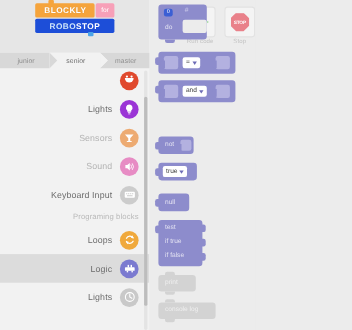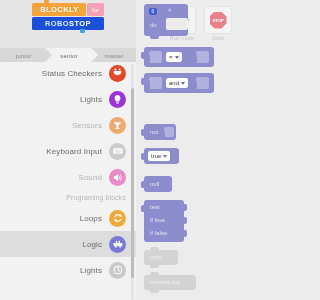--- a/index.html
+++ b/index.html
@@ -373,21 +373,20 @@
       </div>
     </div>
 
     <div id="left-scrollbar-track"></div>
     <div id="left-scrollbar"></div>
 
     <div id="menu-scroll">
       <div id="menu-list">
 
         <div class="menu-item">
-          <span class="menu-label">Status Checkers</span>
           <span class="menu-icon" style="background:#e0492d">
             <svg width="11" height="11" viewBox="0 0 11 11">
                 <path d="M1.5 3 h8 a4 4 0 0 1 -8 0 z" fill="#fff"></path>
                 <circle cx="3.4" cy="1.6" r="1" fill="#fff"></circle>
                 <circle cx="7.6" cy="1.6" r="1" fill="#fff"></circle>
               </svg>
           </span>
         </div>
 
         <div class="menu-item">
@@ -399,49 +398,49 @@
                 <rect x="4.4" y="9.2" width="2.2" height=".7" rx=".35" fill="#fff"></rect>
               </svg>
           </span>
         </div>
 
         <div class="menu-item">
           <span class="menu-label muted">Sensors</span>
           <span class="menu-icon" style="background:#edab72">
             <svg width="11" height="11" viewBox="0 0 11 11">
                 <path d="M1.6 2.2 h7.8 L6.4 5.6 v2.6 h1.3 v.9 H3.3 v-.9 h1.3 V5.6 z" fill="#fff"></path>
+              </svg>
+          </span>
+        </div>
+
+        <div class="menu-item">
+          <span class="menu-label muted">Sound</span>
+          <span class="menu-icon" style="background:#e78cc4">
+            <svg width="11" height="11" viewBox="0 0 11 11">
+                <path d="M2 4.1 h1.7 L6 2.1 v6.8 L3.7 6.9 H2 z" fill="#fff"></path>
+                <path d="M7.1 3.9 a2.6 2.6 0 0 1 0 3.2" stroke="#fff" stroke-width=".8" fill="none" stroke-linecap="round"></path>
+                <path d="M8.4 2.8 a4.3 4.3 0 0 1 0 5.4" stroke="#fff" stroke-width=".8" fill="none" stroke-linecap="round"></path>
               </svg>
           </span>
         </div>
 
         <div class="menu-item">
           <span class="menu-label">Keyboard Input</span>
           <span class="menu-icon" style="background:#cccccc">
             <svg width="12" height="12" viewBox="0 0 12 12">
                 <rect x="1.4" y="3.3" width="9.2" height="5.4" rx=".9" fill="#fff"></rect>
                 <rect x="2.6" y="4.7" width="1.2" height="1" rx=".2" fill="#cccccc"></rect>
                 <rect x="4.4" y="4.7" width="1.2" height="1" rx=".2" fill="#cccccc"></rect>
                 <rect x="6.2" y="4.7" width="1.2" height="1" rx=".2" fill="#cccccc"></rect>
                 <rect x="8" y="4.7" width="1.2" height="1" rx=".2" fill="#cccccc"></rect>
                 <rect x="3.4" y="6.5" width="5.2" height="1" rx=".3" fill="#cccccc"></rect>
               </svg>
           </span>
         </div>
 
-        <div class="menu-item">
-          <span class="menu-label muted">Sound</span>
-          <span class="menu-icon" style="background:#e78cc4">
-            <svg width="11" height="11" viewBox="0 0 11 11">
-                <path d="M2 4.1 h1.7 L6 2.1 v6.8 L3.7 6.9 H2 z" fill="#fff"></path>
-                <path d="M7.1 3.9 a2.6 2.6 0 0 1 0 3.2" stroke="#fff" stroke-width=".8" fill="none" stroke-linecap="round"></path>
-                <path d="M8.4 2.8 a4.3 4.3 0 0 1 0 5.4" stroke="#fff" stroke-width=".8" fill="none" stroke-linecap="round"></path>
-              </svg>
-          </span>
-        </div>
-
         <div class="section-head">Programing blocks</div>
 
         <div class="menu-item">
           <span class="menu-label">Loops</span>
           <span class="menu-icon" style="background:#f0a93c">
             <svg width="12" height="12" viewBox="0 0 12 12">
                 <path d="M9 4.3 A3.4 3.4 0 0 0 3 4.6" stroke="#fff" stroke-width="1.2" fill="none" stroke-linecap="round"></path>
                 <path d="M3 7.6 A3.4 3.4 0 0 0 9 7.3" stroke="#fff" stroke-width="1.2" fill="none" stroke-linecap="round"></path>
                 <path d="M8.2 1.9 L9.5 4.5 L6.9 4.2 z" fill="#fff"></path>
                 <path d="M3.8 10.1 L2.5 7.5 L5.1 7.8 z" fill="#fff"></path>

